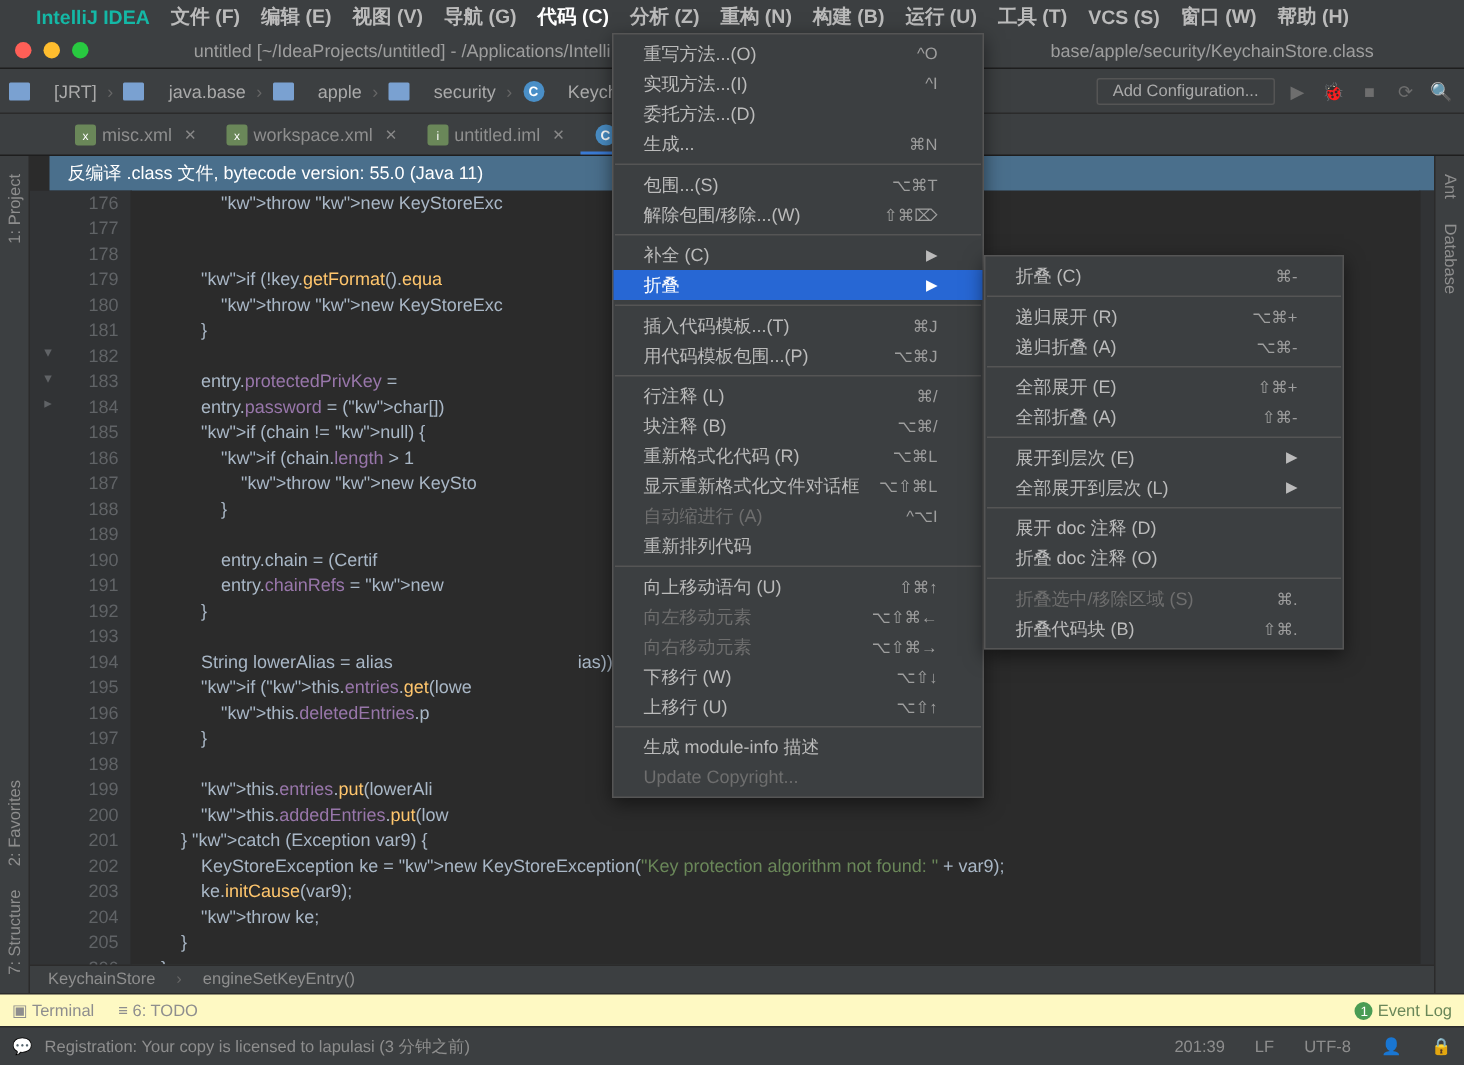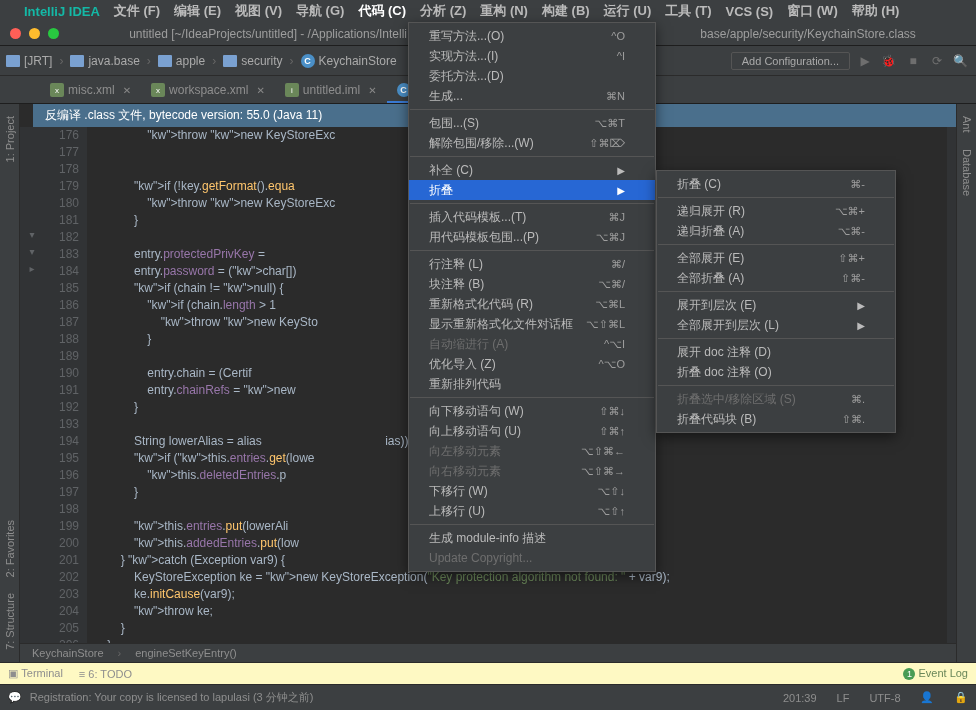--- a/index.html
+++ b/index.html
@@ -12,21 +12,21 @@
 .menubar .mi.active { color: #fff; }
 
 .window-titlebar { background: #3c3f41; height: 24px; display: flex; align-items: center; border-bottom: 1px solid #1e1e1e; }
 .traffic { display: flex; gap: 8px; padding: 0 10px; }
 .dot { width: 11px; height: 11px; border-radius: 50%; }
 .dot.red { background: #ff5f57; } .dot.yellow { background: #ffbd2e; } .dot.green { background: #28c940; }
 .title-text { flex: 1; text-align: center; color: #9e9e9e; font-size: 12px; }
 
 .toolbar-row { background: #3c3f41; height: 30px; display: flex; align-items: center; padding: 0 6px; border-bottom: 1px solid #2b2b2b; position: relative; }
 .breadcrumb { display: flex; align-items: center; gap: 4px; font-size: 12px; color: #aaa; }
-.bc-item { display: flex; align-items: center; gap: 4px; }
+.bc-item { display: flex; align-items: center; gap: 16px; }
 .bc-sep::after { content: "›"; color: #666; margin: 0 3px; }
 .icon-folder { width: 14px; height: 12px; background: #7aa1d1; border-radius: 1px; display: inline-block; }
 .icon-class { width: 14px; height: 14px; border-radius: 50%; background: #4a8fc7; display: inline-flex; align-items: center; justify-content: center; color: #fff; font-size: 9px; font-weight: 700; }
 
 .toolbar-right { position: absolute; right: 6px; display: flex; align-items: center; gap: 6px; }
 .add-config { border: 1px solid #555; background: #3c3f41; color: #aaa; padding: 2px 10px; border-radius: 2px; font-size: 11px; }
 .tb-btn { width: 18px; height: 18px; display: inline-flex; align-items: center; justify-content: center; color: #6e6e6e; }
 
 .tabs-row { background: #3c3f41; height: 28px; display: flex; align-items: flex-end; padding-left: 40px; border-bottom: 1px solid #1e1e1e; position: relative; }
 .tab { padding: 4px 10px; display: flex; align-items: center; gap: 4px; color: #8e8e8e; font-size: 12px; border-bottom: 2px solid transparent; }
@@ -312,32 +312,24 @@
     </div>
     <div class="menu-item">
       <span>显示重新格式化文件对话框</span>
       <span class="shortcut">⌥⇧⌘L</span>
     </div>
     <div class="menu-item disabled">
       <span>自动缩进行 (A)</span>
       <span class="shortcut">^⌥I</span>
     </div>
     <div class="menu-item">
-      <span>优化导入 (Z)</span>
-      <span class="shortcut">^⌥O</span>
-    </div>
-    <div class="menu-item">
       <span>重新排列代码</span>
       <span class="shortcut"></span>
     </div>
     <div class="menu-sep"></div>
-    <div class="menu-item">
-      <span>向下移动语句 (W)</span>
-      <span class="shortcut">⇧⌘↓</span>
-    </div>
     <div class="menu-item">
       <span>向上移动语句 (U)</span>
       <span class="shortcut">⇧⌘↑</span>
     </div>
     <div class="menu-item disabled">
       <span>向左移动元素</span>
       <span class="shortcut">⌥⇧⌘←</span>
     </div>
     <div class="menu-item disabled">
       <span>向右移动元素</span>

